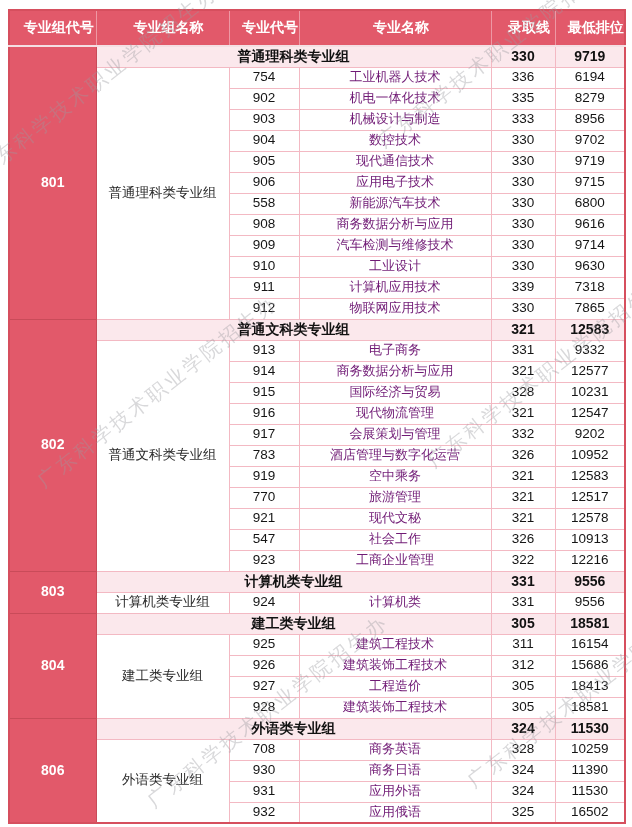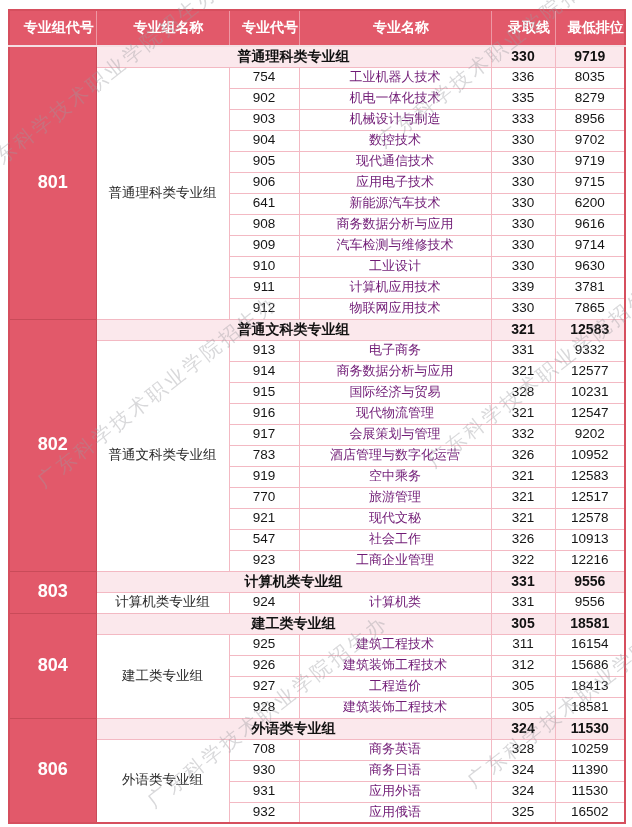--- a/index.html
+++ b/index.html
@@ -29,21 +29,21 @@
   col.c4{width:192px}col.c5{width:64px}col.c6{width:70px}
 
   th{height:36px;background:var(--red);color:#fff;font-size:14px;
      font-weight:bold;text-align:center;vertical-align:middle;
      border-right:1px solid #EE98A4;border-bottom:2px solid #F4DFE3;padding-left:12px;}
   th:last-child{border-right:none;}
 
   td{height:21px;font-size:13px;color:var(--ink);text-align:center;
      vertical-align:middle;border:1px solid var(--pink-line);line-height:1.1;}
 
-  td.gcode{background:var(--red);color:#fff;font-weight:bold;font-size:18px;
+  td.gcode{background:var(--red);color:#fff;font-weight:bold;font-size:14px;
      border:1px solid var(--red-line);border-left:none;}
   td.gname{background:#fff;font-size:13.5px;color:#2b2b2b;}
   td.sub{background:var(--pink-bg);font-weight:bold;font-size:14px;color:#111;}
   td.num{font-size:13.5px;color:#151515;}
   td.subnum{background:var(--pink-bg);font-weight:bold;font-size:14px;color:#111;}
   td.mname{color:#701a75;}
 </style>
 </head>
 <body>
 
@@ -80,21 +80,21 @@
           <td class="gcode" rowspan="13">801</td>
           <td class="sub" colspan="3">普通理科类专业组</td>
           <td class="subnum">330</td>
           <td class="subnum">9719</td>
         </tr>
         <tr>
           <td class="gname" rowspan="12">普通理科类专业组</td>
           <td class="num">754</td>
           <td class="mname">工业机器人技术</td>
           <td class="num">336</td>
-          <td class="num">8035</td>
+          <td class="num">6194</td>
         </tr>
         <tr>
           <td class="num">902</td>
           <td class="mname">机电一体化技术</td>
           <td class="num">335</td>
           <td class="num">8279</td>
         </tr>
         <tr>
           <td class="num">903</td>
           <td class="mname">机械设计与制造</td>
@@ -113,24 +113,24 @@
           <td class="num">330</td>
           <td class="num">9719</td>
         </tr>
         <tr>
           <td class="num">906</td>
           <td class="mname">应用电子技术</td>
           <td class="num">330</td>
           <td class="num">9715</td>
         </tr>
         <tr>
-          <td class="num">641</td>
+          <td class="num">558</td>
           <td class="mname">新能源汽车技术</td>
           <td class="num">330</td>
-          <td class="num">6200</td>
+          <td class="num">6800</td>
         </tr>
         <tr>
           <td class="num">908</td>
           <td class="mname">商务数据分析与应用</td>
           <td class="num">330</td>
           <td class="num">9616</td>
         </tr>
         <tr>
           <td class="num">909</td>
           <td class="mname">汽车检测与维修技术</td>
@@ -140,21 +140,21 @@
         <tr>
           <td class="num">910</td>
           <td class="mname">工业设计</td>
           <td class="num">330</td>
           <td class="num">9630</td>
         </tr>
         <tr>
           <td class="num">911</td>
           <td class="mname">计算机应用技术</td>
           <td class="num">339</td>
-          <td class="num">3781</td>
+          <td class="num">7318</td>
         </tr>
         <tr>
           <td class="num">912</td>
           <td class="mname">物联网应用技术</td>
           <td class="num">330</td>
           <td class="num">7865</td>
         </tr>
         <tr>
           <td class="gcode" rowspan="12">802</td>
           <td class="sub" colspan="3">普通文科类专业组</td>

